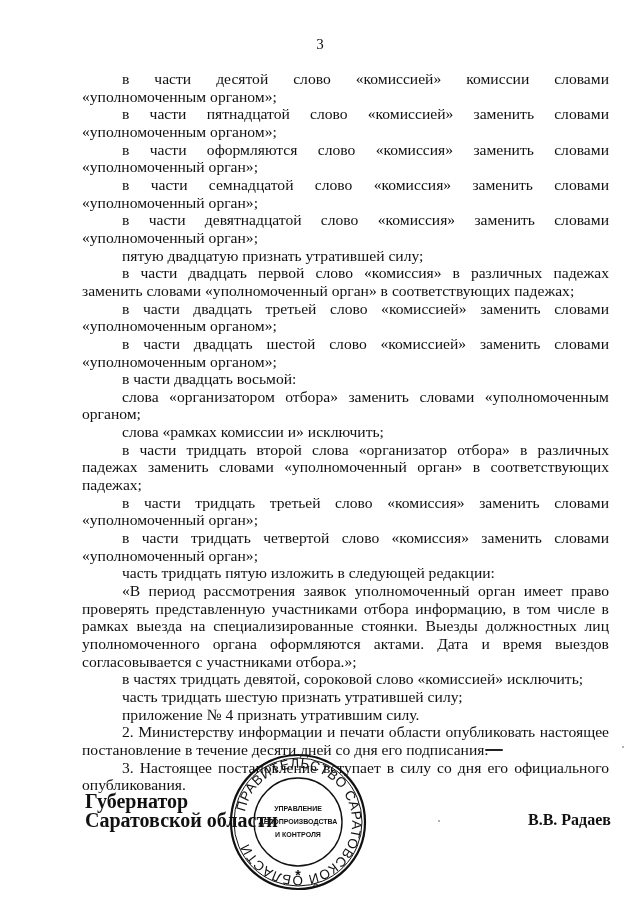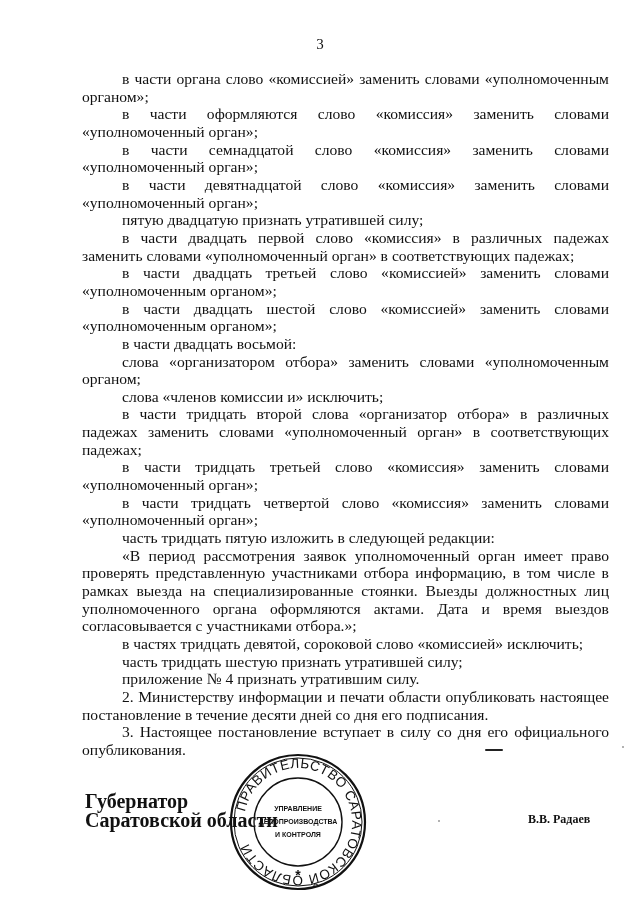--- a/index.html
+++ b/index.html
@@ -19,50 +19,51 @@
   }
   .p {
     margin: 0; text-align: justify; text-align-last: left; text-indent: 40px;
   }
   .sig-title {
     position: absolute; left: 85px; top: 792px;
     font-size: 20px; line-height: 19px; font-weight: bold;
   }
   .sig-name {
     position: absolute; left: 528px; top: 810px;
-    font-size: 12px; line-height: 19px; font-weight: bold;
+    font-size: 16px; line-height: 19px; font-weight: bold;
   }
   .stamp {
     position: absolute; left: 228px; top: 752px; width: 140px; height: 140px;
   }
   .stamp svg { width: 140px; height: 140px; }
   .dash {
     position: absolute; left: 485px; top: 749px; width: 18px; height: 2px;
     background: #222; border-radius: 1px;
   }
   .speck { position: absolute; width: 2px; height: 2px; background: #999; border-radius: 1px; }
 </style>
 </head>
 <body>
 
 <div class="page">
   <div class="page-number">3</div>
 
   <div class="body-text">
-    <p class="p">в части органа слово «комиссией» заменить словами «уполномоченным органом»;</p>
+    <p class="p">в части десятой слово «комиссией» комиссии словами «уполномоченным органом»;</p>
+    <p class="p">в части пятнадцатой слово «комиссией» заменить словами «уполномоченным органом»;</p>
     <p class="p">в части оформляются слово «комиссия» заменить словами «уполномоченный орган»;</p>
     <p class="p">в части семнадцатой слово «комиссия» заменить словами «уполномоченный орган»;</p>
     <p class="p">в части девятнадцатой слово «комиссия» заменить словами «уполномоченный орган»;</p>
     <p class="p">пятую двадцатую признать утратившей силу;</p>
     <p class="p">в части двадцать первой слово «комиссия» в различных падежах заменить словами «уполномоченный орган» в соответствующих падежах;</p>
     <p class="p">в части двадцать третьей слово «комиссией» заменить словами «уполномоченным органом»;</p>
     <p class="p">в части двадцать шестой слово «комиссией» заменить словами «уполномоченным органом»;</p>
     <p class="p">в части двадцать восьмой:</p>
     <p class="p">слова «организатором отбора» заменить словами «уполномоченным органом;</p>
-    <p class="p">слова «членов комиссии и» исключить;</p>
+    <p class="p">слова «рамках комиссии и» исключить;</p>
     <p class="p">в части тридцать второй слова «организатор отбора» в различных падежах заменить словами «уполномоченный орган» в соответствующих падежах;</p>
     <p class="p">в части тридцать третьей слово «комиссия» заменить словами «уполномоченный орган»;</p>
     <p class="p">в части тридцать четвертой слово «комиссия» заменить словами «уполномоченный орган»;</p>
     <p class="p">часть тридцать пятую изложить в следующей редакции:</p>
     <p class="p">«В период рассмотрения заявок уполномоченный орган имеет право проверять представленную участниками отбора информацию, в том числе в рамках выезда на специализированные стоянки. Выезды должностных лиц уполномоченного органа оформляются актами. Дата и время выездов согласовывается с участниками отбора.»;</p>
     <p class="p">в частях тридцать девятой, сороковой слово «комиссией» исключить;</p>
     <p class="p">часть тридцать шестую признать утратившей силу;</p>
     <p class="p">приложение № 4 признать утратившим силу.</p>
     <p class="p">2. Министерству информации и печати области опубликовать настоящее постановление в течение десяти дней со дня его подписания.</p>
     <p class="p">3. Настоящее постановление вступает в силу со дня его официального опубликования.</p>

